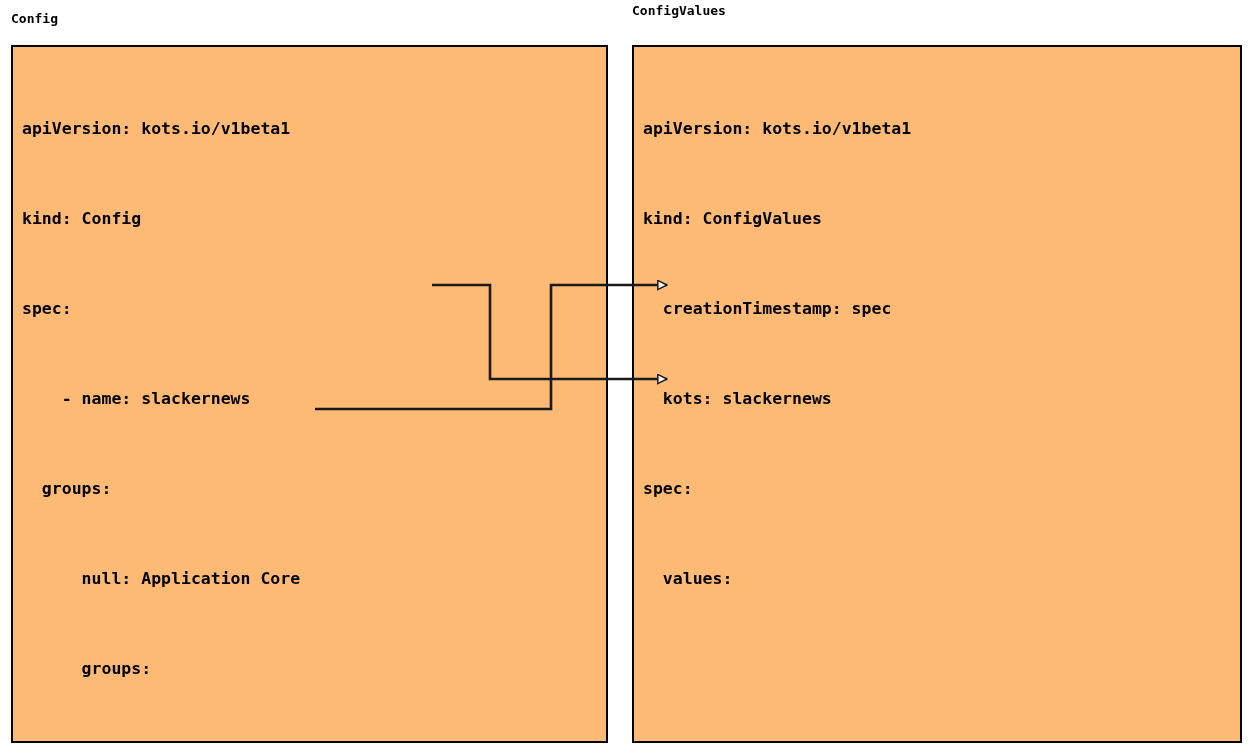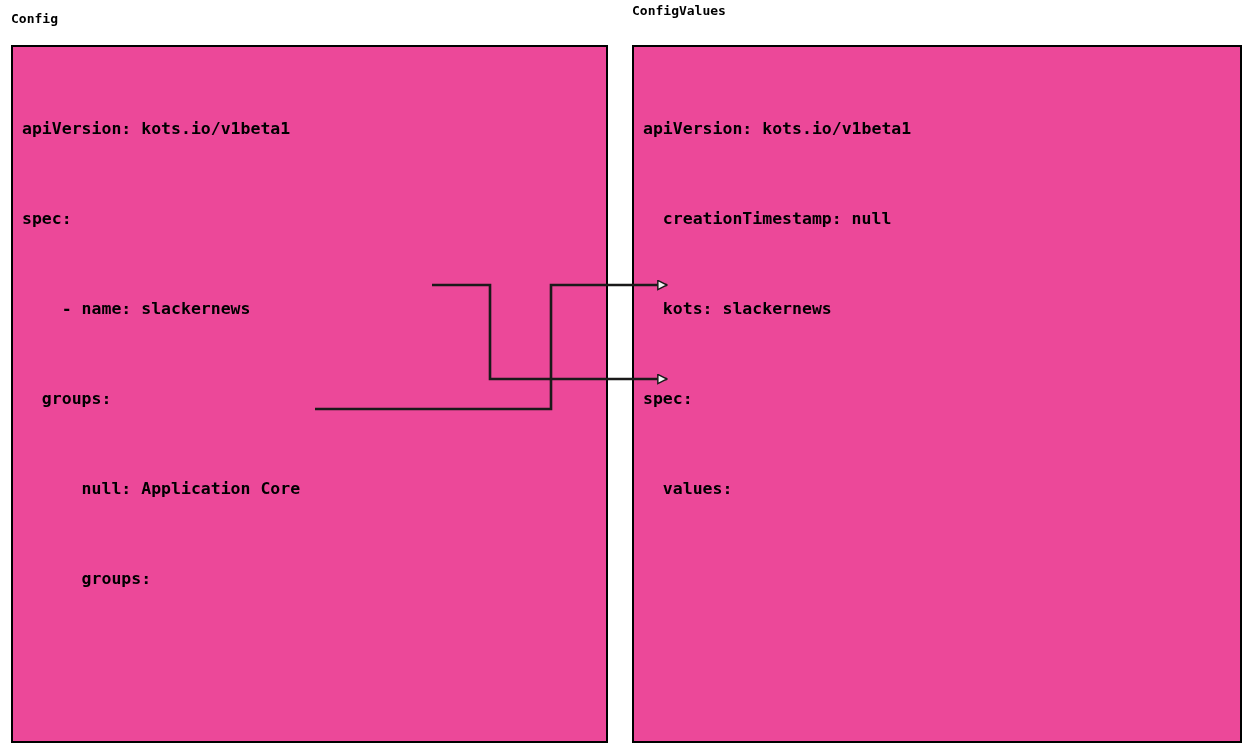--- a/index.html
+++ b/index.html
@@ -28,21 +28,21 @@
     font-weight: bold;
     font-size: 13px;
     color: #000000;
     letter-spacing: 0px;
     white-space: nowrap;
     line-height: 22px;
   }
 
   .panel {
     position: absolute;
-    background: #ec4899;
+    background: #fdba74;
     border: 2px solid #000000;
     box-sizing: border-box;
     overflow: hidden;
   }
 
   .code-block {
     position: absolute;
     left: 9px;
     top: 7px;
     font-family: "DejaVu Sans Mono", "Liberation Mono", monospace;
@@ -70,20 +70,21 @@
 </head>
 <body>
 
 <div class="stage">
 
   <div class="panel-title" style="left:11px; top:8px; width:597px;">Config</div>
 
   <div class="panel" style="left:11px; top:45px; width:597px; height:698px;">
     <div class="code-block">
       <div class="code-line">apiVersion: kots.io/v1beta1</div>
+      <div class="code-line">kind: Config</div>
       <div class="code-line">spec:</div>
       <div class="code-line">    - name: slackernews</div>
       <div class="code-line">  groups:</div>
       <div class="code-line">      null: Application Core</div>
       <div class="code-line">      groups:</div>
       
       
       
       
       
@@ -97,21 +98,22 @@
       
       
     </div>
   </div>
 
   <div class="panel-title" style="left:632px; top:0; width:610px;">ConfigValues</div>
 
   <div class="panel" style="left:632px; top:45px; width:610px; height:698px;">
     <div class="code-block">
       <div class="code-line">apiVersion: kots.io/v1beta1</div>
-      <div class="code-line">  creationTimestamp: null</div>
+      <div class="code-line">kind: ConfigValues</div>
+      <div class="code-line">  creationTimestamp: spec</div>
       <div class="code-line">  kots: slackernews</div>
       <div class="code-line">spec:</div>
       <div class="code-line">  values:</div>
       
       
       
       
       
     </div>
   </div>

